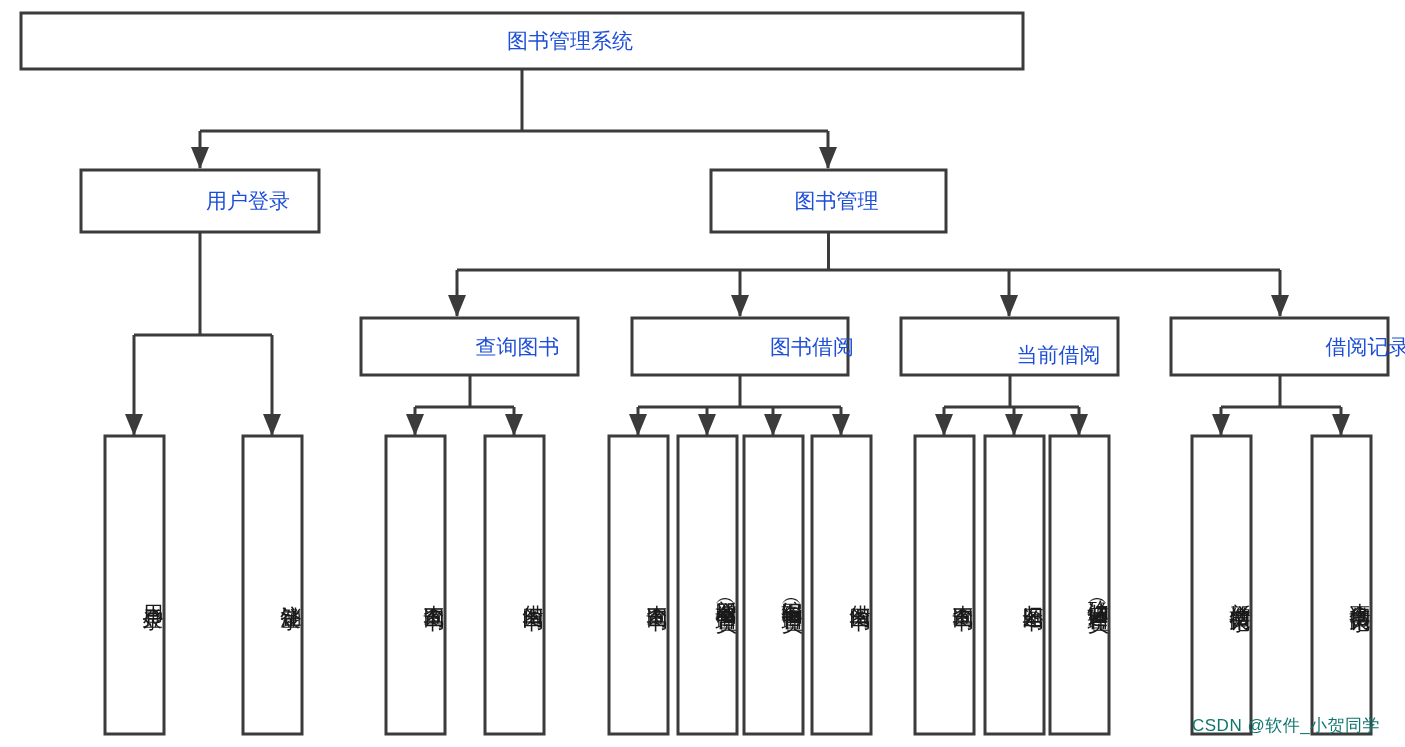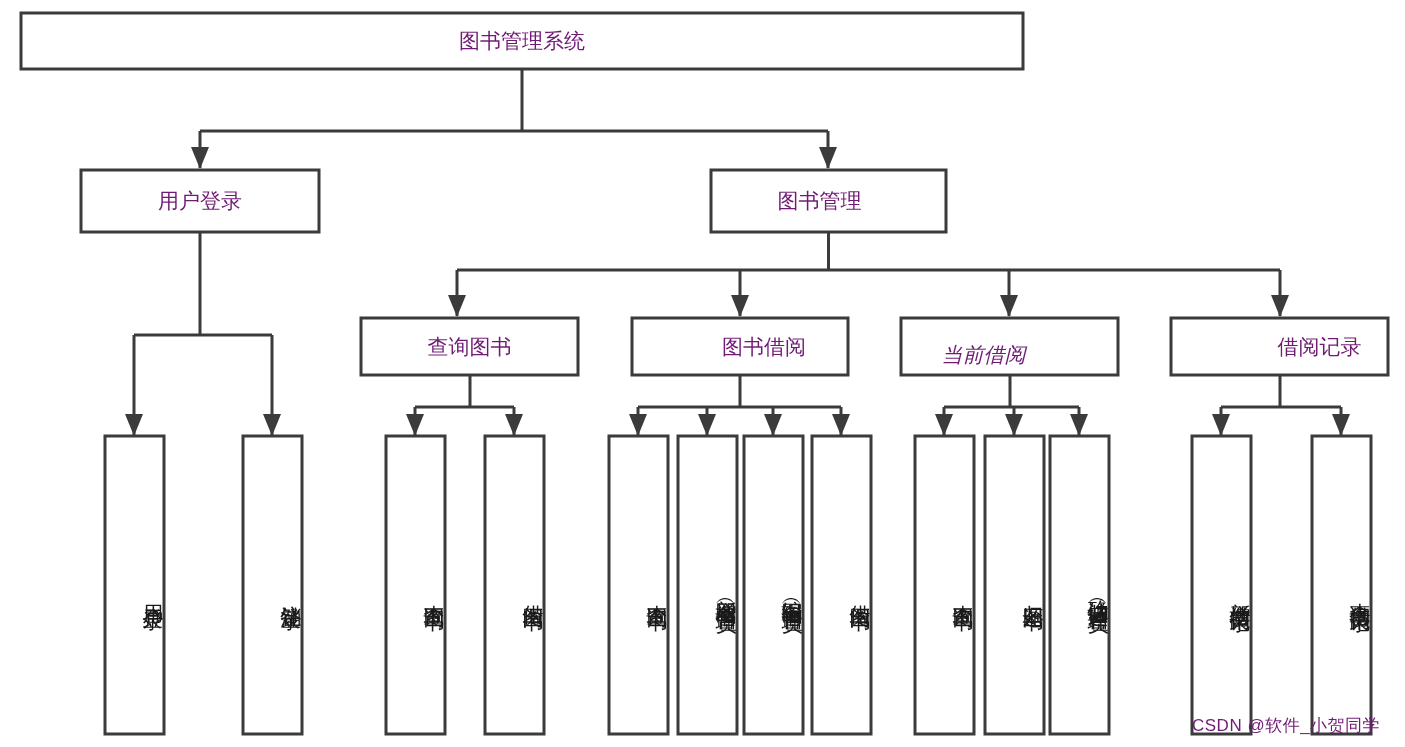--- a/index.html
+++ b/index.html
@@ -6,22 +6,22 @@
   body{font-family:"Liberation Sans","DejaVu Sans",sans-serif;}
   #stage{position:relative;width:1405px;height:747px;background:#ffffff;overflow:hidden;}
   #diagram{position:absolute;left:0;top:0;width:1405px;height:747px;display:block;}
   .box-rect{fill:#ffffff;stroke:#3b3b3b;stroke-width:3;}
   .conn{stroke:#3b3b3b;stroke-width:3;fill:none;stroke-linecap:butt;}
   .arrowhead{fill:#3b3b3b;stroke:none;}
   .vtext-wrap{position:absolute;display:flex;align-items:center;justify-content:center;
      writing-mode:vertical-rl;text-orientation:upright;letter-spacing:2px;
      font-size:21px;color:#1a1a1a;line-height:1.05;white-space:nowrap;pointer-events:none;}
   .htext-wrap{position:absolute;display:flex;align-items:center;justify-content:center;
-     font-size:21px;color:#701a75;white-space:nowrap;pointer-events:none;}
-  .watermark{position:absolute;left:1192px;top:714px;font-size:17px;color:#701a75;
+     font-size:21px;color:#1d4ed8;white-space:nowrap;pointer-events:none;margin-left:48px;}
+  .watermark{position:absolute;left:1192px;top:714px;font-size:17px;color:#0f766e;
      letter-spacing:0.5px;white-space:nowrap;}
 </style>
 </head>
 <body>
 
 <div id="stage">
 
   <svg id="diagram" viewBox="0 0 1405 747">
     <g id="connectors-layer">
         <line x1="522" y1="69" x2="522" y2="131" class="conn"></line>
@@ -137,24 +137,24 @@
         </g>
         <g class="box-group">
           <rect x="1312" y="436" width="59" height="298" class="box-rect"></rect>
         </g>
       </g>
   </svg>
 
   <div id="labels-layer">
       <div class="htext-wrap" style="left: 21px; top: 13px; width: 1002px; height: 56px;">图书管理系统</div>
       <div class="htext-wrap" style="left: 81px; top: 170px; width: 238px; height: 62px;">用户登录</div>
-      <div class="htext-wrap" style="left: 725px; top: 170px; width: 189px; height: 62px;">图书管理</div>
+      <div class="htext-wrap" style="left: 694px; top: 170px; width: 189px; height: 62px;">图书管理</div>
       <div class="htext-wrap" style="left: 361px; top: 318px; width: 217px; height: 57px;">查询图书</div>
       <div class="htext-wrap" style="left: 656px; top: 318px; width: 216px; height: 57px;">图书借阅</div>
-      <div class="htext-wrap" style="left: 875px; top: 318px; width: 217px; height: 73px; font-style: italic;">当前借阅</div>
+      <div class="htext-wrap" style="left: 902px; top: 318px; width: 217px; height: 73px;">当前借阅</div>
       <div class="htext-wrap" style="left: 1214px; top: 318px; width: 211px; height: 57px; font-family: Liberation Serif, serif;">借阅记录</div>
       <div class="vtext-wrap" style="left: 105px; top: 436px; width: 59px; height: 298px; align-items: flex-start; padding-top: 14px; box-sizing: border-box; justify-content: center;">用户登录</div>
       <div class="vtext-wrap" style="left: 243px; top: 436px; width: 59px; height: 298px; align-items: flex-start; padding-top: 14px; box-sizing: border-box; justify-content: center;">注销登录</div>
       <div class="vtext-wrap" style="left: 386px; top: 436px; width: 59px; height: 298px; align-items: flex-start; padding-top: 14px; box-sizing: border-box; justify-content: center;">查询图书</div>
       <div class="vtext-wrap" style="left: 485px; top: 436px; width: 59px; height: 298px; align-items: flex-start; padding-top: 14px; box-sizing: border-box; justify-content: center;">借阅图书</div>
       <div class="vtext-wrap" style="left: 609px; top: 436px; width: 59px; height: 298px; align-items: flex-start; padding-top: 14px; box-sizing: border-box; justify-content: center;">查询图书</div>
       <div class="vtext-wrap" style="left: 678px; top: 436px; width: 59px; height: 298px; align-items: flex-start; padding-top: 14px; box-sizing: border-box; justify-content: center;">新增图书（管理员）</div>
       <div class="vtext-wrap" style="left: 744px; top: 436px; width: 59px; height: 298px; align-items: flex-start; padding-top: 14px; box-sizing: border-box; justify-content: center;">编辑图书（管理员）</div>
       <div class="vtext-wrap" style="left: 812px; top: 436px; width: 59px; height: 298px; align-items: flex-start; padding-top: 14px; box-sizing: border-box; justify-content: center;">借阅图书</div>
       <div class="vtext-wrap" style="left: 915px; top: 436px; width: 59px; height: 298px; align-items: flex-start; padding-top: 14px; box-sizing: border-box; justify-content: center;">查询图书</div>

